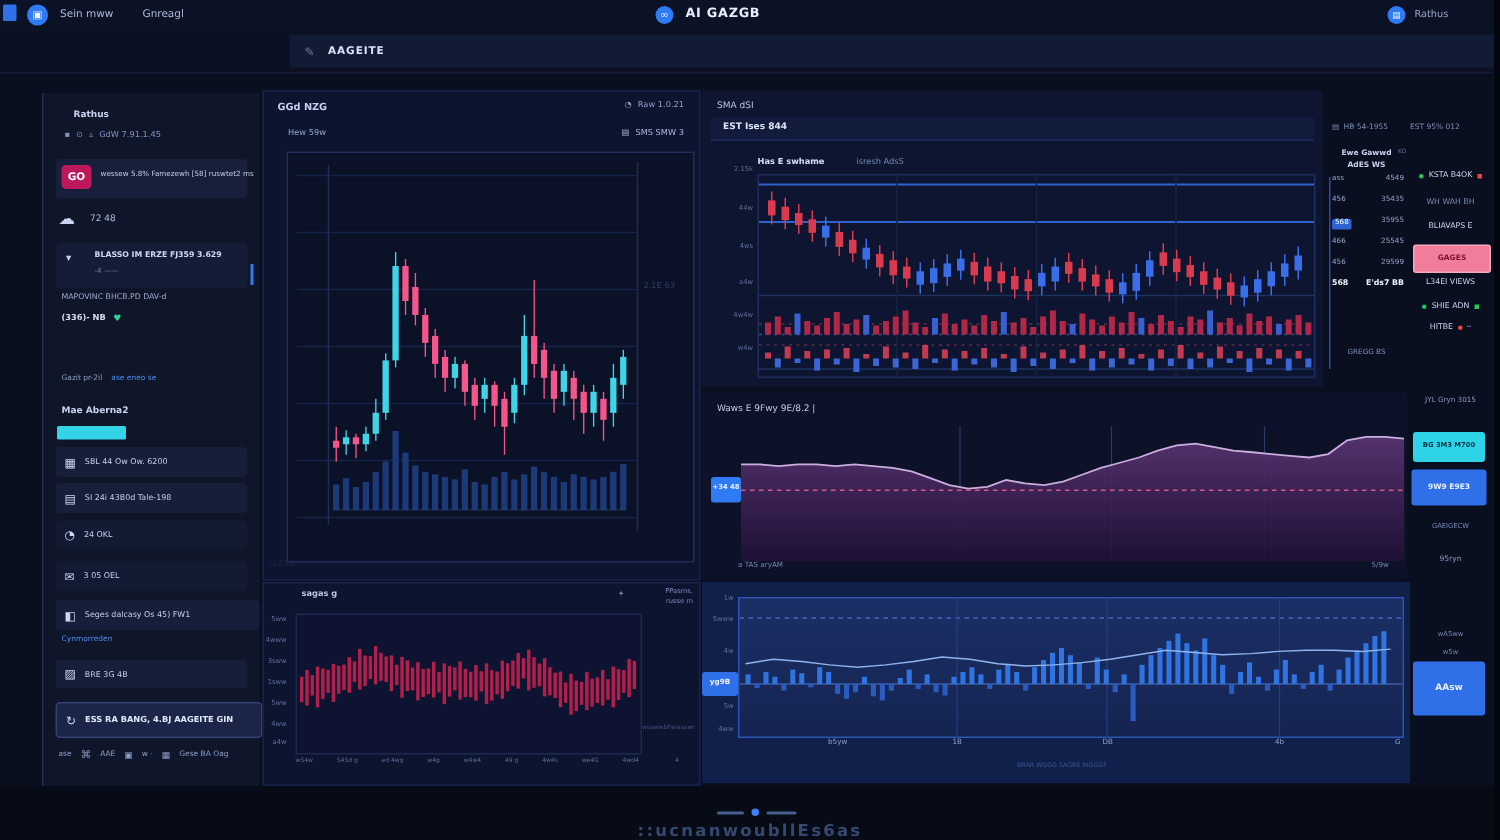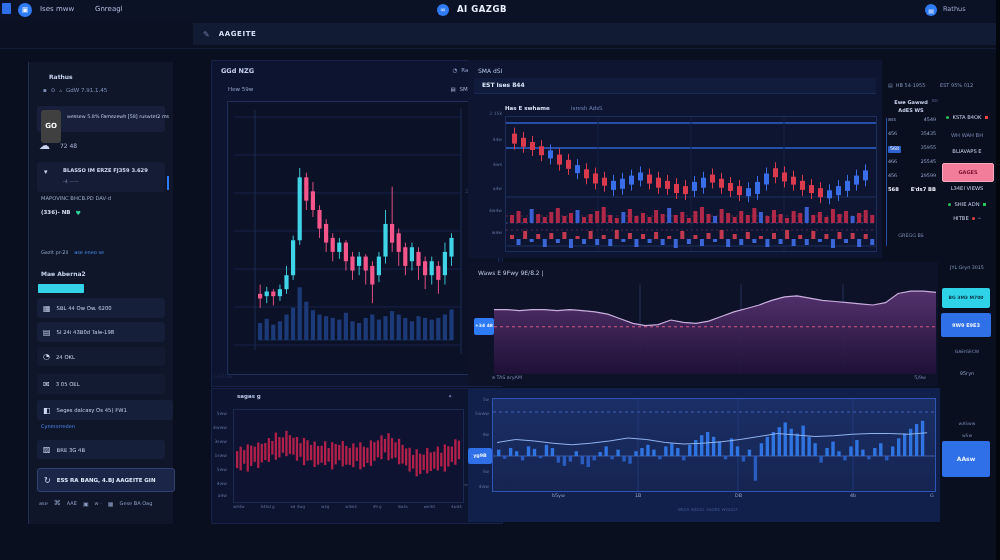--- a/index.html
+++ b/index.html
@@ -11,39 +11,39 @@
   .circle{position:absolute;border-radius:50%;background:#2f7bf5;color:#eaf2ff;display:flex;align-items:center;justify-content:center;}
   
   .searchrow{position:absolute;left:0;top:20px;right:0;height:28px;background:#0b1122;border-bottom:1px solid #121b36;}
   .searchbox{position:absolute;left:193px;top:3px;right:3px;height:22px;background:#121b34;display:flex;align-items:center;padding-left:10px;}
   
   .sidebar{position:absolute;left:28px;top:62px;width:144px;height:462px;background:#0f1629;border-left:1px solid #232f52;}
   .card{position:absolute;display:flex;align-items:center;gap:6px;padding:0 6px;background:#161f3a;border-radius:3px;}
   .card .ic{font-size:8px;color:#ccd7f0;}
   .card .lb{font-size:5.3px;color:#c3cfe9;}
   
-  .panel{position:absolute;background:#0d1430;border:1px solid #16224a;margin-left:36px;}
+  .panel{position:absolute;background:#0d1430;border:1px solid #16224a;}
   .frame{position:absolute;border:1px solid #1f2f5a;background:#0b1126;}
   .ylab{position:absolute;font-size:4.5px;color:#5d6f9a;text-align:right;}
   .btn-blue{position:absolute;background:#2f6fe8;color:#eaf2ff;border-radius:2px;display:flex;align-items:center;justify-content:center;font-weight:bold;}
   .dot{width:3px;height:3px;border-radius:50%;display:inline-block;}
   .trow{position:absolute;left:0;width:58px;display:flex;align-items:center;justify-content:center;gap:3px;font-size:5.2px;color:#c9d4ee;}
   svg{display:block;}
 </style>
 </head>
 <body>
 
 <div class="screen">
 
   <div class="topbar">
     <div class="abs" style="left:2px;top:3px;width:9px;height:11px;background:#2f6fe8;border-radius:1px;"></div>
     <div class="circle" style="left:18px;top:3px;width:14px;height:14px;font-size:7px;">
         <span>▣</span>
       </div>
-    <span class="abs" style="left:40px;top:6px;font-size:7px;color:#aebadd;">Ises mww</span>
+    <span class="abs" style="left:40px;top:6px;font-size:7px;color:#aebadd;">Sein mww</span>
     <span class="abs" style="left:95px;top:6px;font-size:7px;color:#aebadd;">Gnreagl</span>
     <div class="circle" style="left:437px;top:4px;width:12px;height:12px;font-size:7px;">
         <span>∞</span>
       </div>
     <span class="abs" style="left:457px;top:5px;font-size:8.5px;font-weight:bold;letter-spacing:.5px;color:#e8eefc;">AI GAZGB</span>
     <div class="circle" style="left:925px;top:4px;width:12px;height:12px;font-size:6px;">
         <span>▤</span>
       </div>
     <span class="abs" style="left:943px;top:6px;font-size:6.5px;color:#9aa8cc;">Rathus</span>
   </div>
@@ -57,21 +57,21 @@
 
   <div class="sidebar">
     <span class="abs" style="left:20px;top:12px;font-size:6px;font-weight:bold;color:#c6d2ee;">Rathus</span>
     <div class="abs" style="left:14px;top:26px;font-size:5.5px;color:#8194c0;display:flex;gap:4px;align-items:center;">
       <span>▪</span>
       <span>⊙</span>
       <span>▵</span>
       <span>GdW 7.91.1.45</span>
     </div>
     <div class="abs" style="left:8px;top:44px;width:128px;height:26px;background:#171f3a;border-radius:3px;">
-      <span class="abs" style="left:4px;top:4px;width:20px;height:33px;background:#404040;border-radius:3px;color:#fff;font-size:7px;font-weight:bold;display:flex;align-items:center;justify-content:center;">GO</span>
+      <span class="abs" style="left:4px;top:4px;width:20px;height:16px;background:#be185d;border-radius:3px;color:#fff;font-size:7px;font-weight:bold;display:flex;align-items:center;justify-content:center;">GO</span>
       <span class="abs" style="left:30px;top:9px;font-size:4.8px;color:#c3cfe9;">wessew 5.8% Famezewh [58] ruswtet2 ms</span>
     </div>
     <div class="abs" style="left:10px;top:78px;display:flex;gap:10px;align-items:center;">
       <span style="font-size:11px;color:#c8d4f0;">☁</span>
       <span style="font-size:6px;color:#aab8da;">72 48</span>
     </div>
     <div class="abs" style="left:8px;top:100px;width:128px;height:30px;background:#151d36;border-radius:3px;">
       <span class="abs" style="left:7px;top:7px;font-size:7px;color:#c8d4f0;">▾</span>
       <span class="abs" style="left:26px;top:6px;font-size:5.2px;font-weight:bold;color:#d0daf2;">BLASSO IM ERZE  FJ359  3.629</span>
       <span class="abs" style="left:26px;top:18px;font-size:4.8px;color:#6d7fa8;">-4  ——</span>
@@ -763,15 +763,21 @@
       <span>yg9B</span>
     </div>
     <span class="abs" style="left:84px;top:106px;font-size:4.8px;color:#8fa2cc;">b5yw</span>
     <span class="abs" style="left:167px;top:106px;font-size:4.8px;color:#8fa2cc;">1B</span>
     <span class="abs" style="left:267px;top:106px;font-size:4.8px;color:#8fa2cc;">DB</span>
     <span class="abs" style="left:382px;top:106px;font-size:4.8px;color:#8fa2cc;">4b</span>
     <span class="abs" style="left:462px;top:106px;font-size:4.8px;color:#8fa2cc;">G</span>
     <span class="abs" style="left:210px;top:120px;font-size:4.2px;color:#3e5590;">BRAR WGGG SAGRE WGGGF</span>
   </div>
 
+  <div class="abs" style="left:0;top:524px;right:0;height:36px;background:#070b16;">
+    <div class="abs" style="left:478px;top:17px;width:18px;height:2px;background:#49608f;border-radius:1px;"></div>
+    <div class="abs" style="left:501px;top:15px;width:5px;height:5px;border-radius:50%;background:#3b82f6;"></div>
+    <div class="abs" style="left:511px;top:17px;width:20px;height:2px;background:#49608f;border-radius:1px;"></div>
+    <span class="abs" style="left:0;top:24px;width:1000px;text-align:center;font-size:11px;font-weight:bold;letter-spacing:1.5px;color:#35486f;">::ucnanwoubllEs6as</span>
+  </div>
 
   <div class="abs" style="left:996px;top:0;width:4px;height:560px;background:#04060d;"></div>
 </div>
 
 </body></html>

